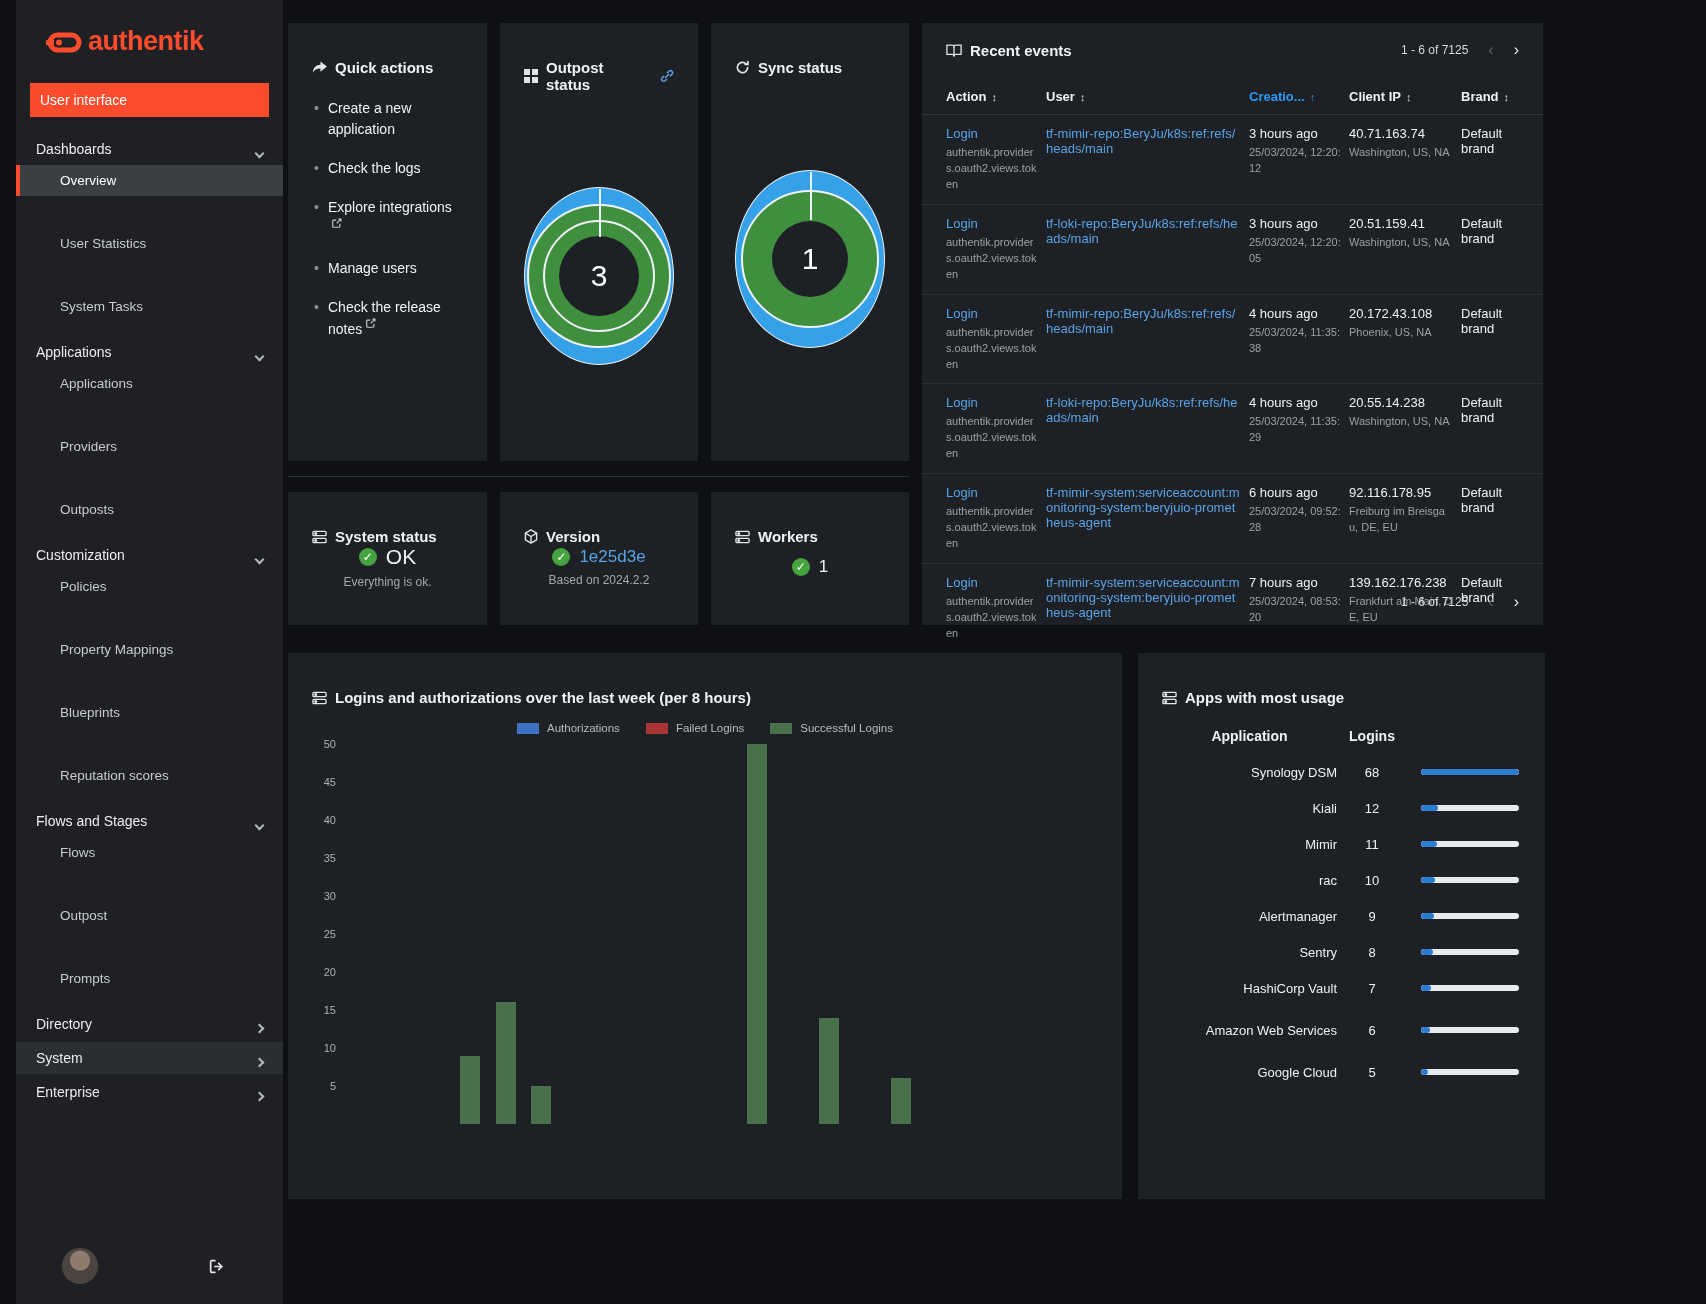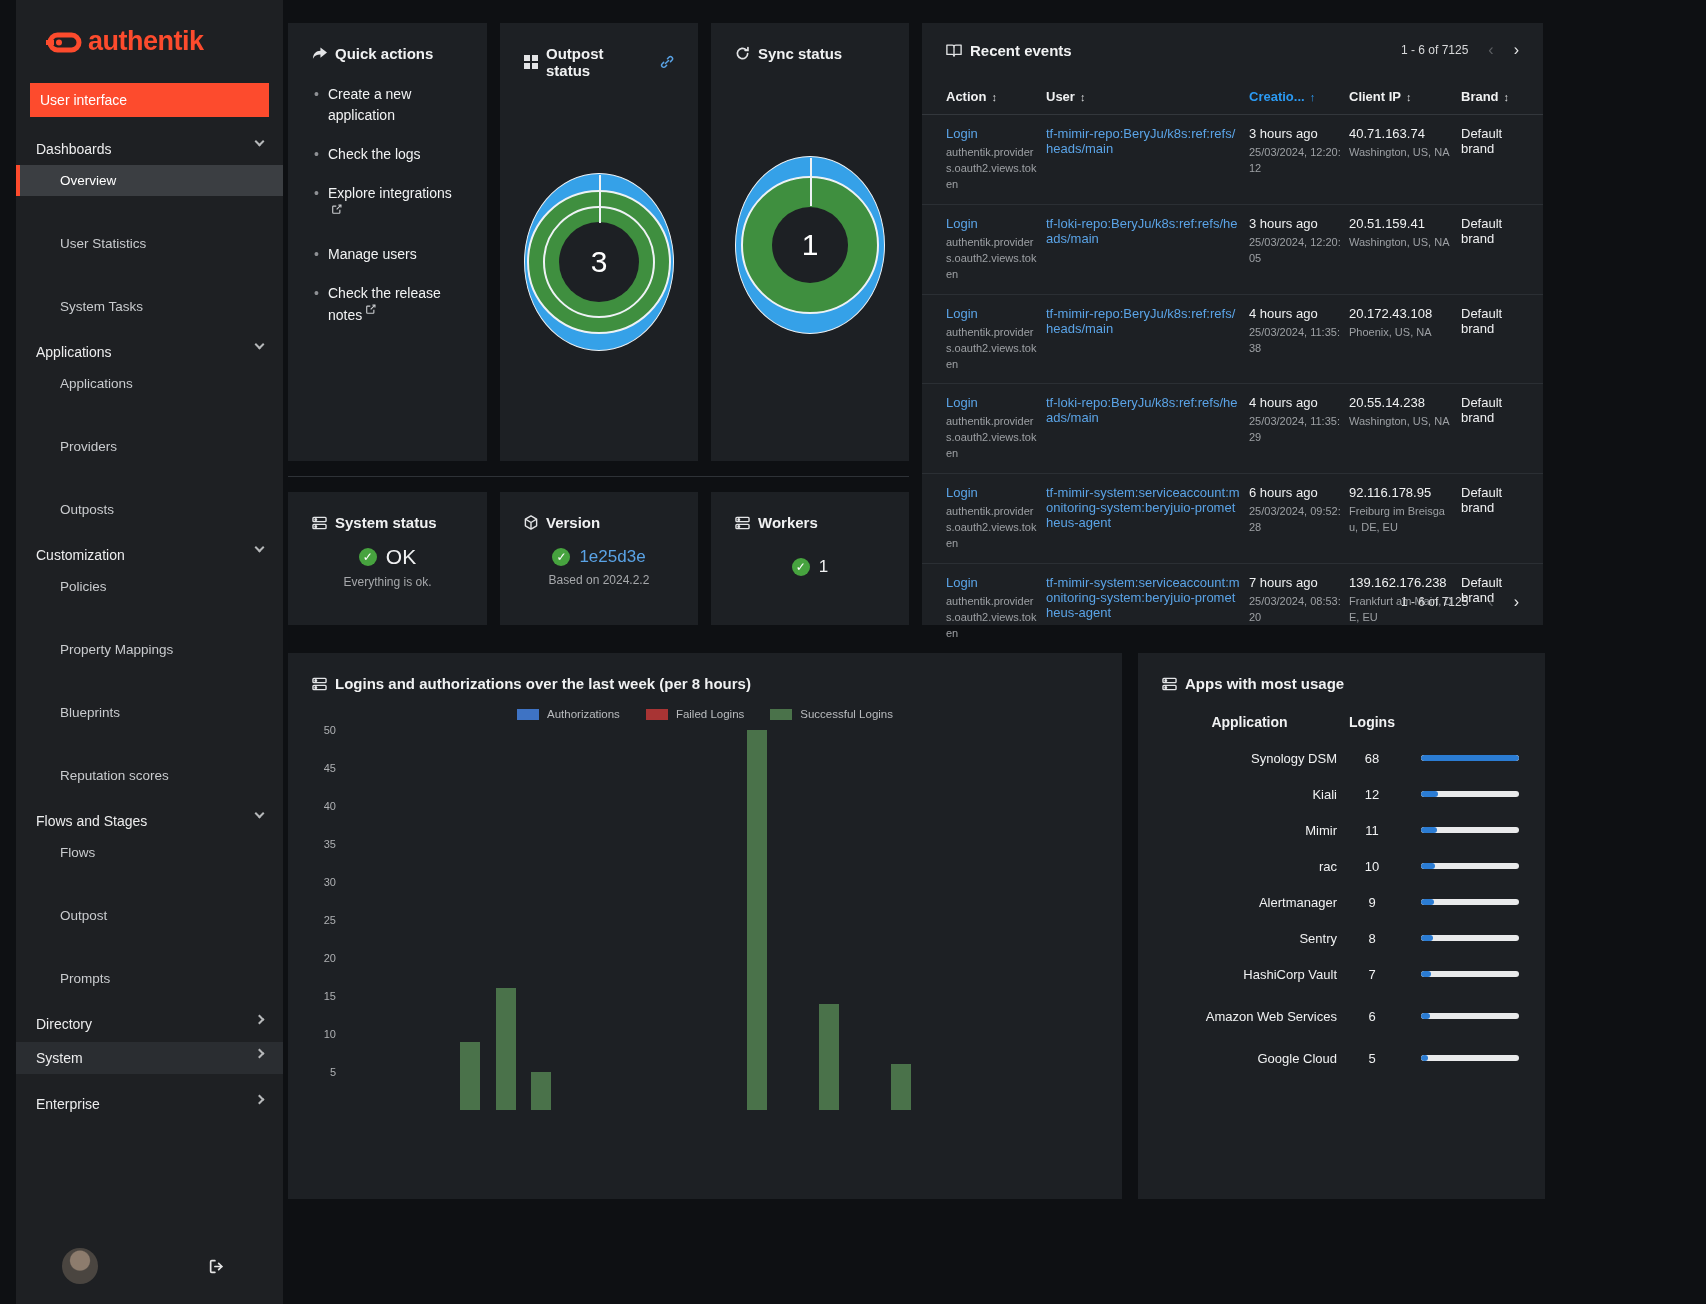--- a/index.html
+++ b/index.html
@@ -8,21 +8,21 @@
 
   
   .sidebar { position:fixed; left:16px; top:0; width:267px; height:1304px; background:#1e2023;
     display:flex; flex-direction:column; z-index:5; }
   .logo { display:flex; align-items:center; gap:6px; padding:26px 0 22px 30px; }
   .logo-text { color:#fd4b2d; font-size:27px; font-weight:700; letter-spacing:-0.5px; }
   .ui-btn { margin:4px 14px 16px 14px; background:#fd4b2d; color:#fff; font-size:14px;
     padding:9px 10px; cursor:pointer; }
   .nav { flex:0 1 auto; overflow:hidden; }
   .nav-section { margin-bottom:14px; }
-  .nav-head { display:flex; align-items:flex-start; justify-content:space-between;
+  .nav-head { display:flex; align-items:flex-end; justify-content:space-between;
     padding:8px 20px 8px 20px; font-size:14px; color:#ededee; cursor:pointer; }
   .nav-head.current { background:#2a2d31; }
   .nav-items { display:flex; flex-direction:column;gap:32px; }
   .nav-item { padding:8px 14px 8px 44px; font-size:13.5px; color:#c9cbce; cursor:pointer;
     text-decoration:none; display:block; }
   .nav-item.active { background:#3b3e42; color:#fff; border-left:4px solid #fd4b2d; padding-left:40px; }
   .chev { display:inline-block; width:7px; height:7px; border-right:2px solid #b6b8ba;
     border-bottom:2px solid #b6b8ba; }
   .chev.down { transform:rotate(45deg); margin-top:-3px; }
   .chev.right { transform:rotate(-45deg); }
@@ -41,21 +41,21 @@
   .hdr-title { font-size:21px; font-weight:700; }
   .hdr-sub { font-size:13px; color:#c0c2c5; margin-top:12px; }
   .hdr-icons { margin-left:auto; display:flex; align-items:center; gap:30px; margin-top:8px; }
   .code-icon { font-family:"DejaVu Sans Mono", monospace; font-size:15px; color:#d6d6d6; cursor:pointer; }
 
   
   .content { padding:23px 0 0 21px; }
   .grid { display:grid; grid-template-columns:199px 198px 198px 621px;
     grid-template-rows:438px 1px 133px; gap:15px 13px; width:1257px; }
   .card { background:#1d2024; }
-  .card-pad { padding:22px 24px; }
+  .card-pad { padding:36px 24px; }
   .card-title { display:flex; align-items:center; gap:8px; font-size:15px; font-weight:700; }
   .cicon { display:inline-flex; color:#e3e4e6; }
   .divider { grid-column:1/4; grid-row:2; background:#2e3237; height:1px; }
 
   
   .qa-list { list-style:none; margin-top:22px; }
   .qa-list li { position:relative; padding:0 0 18px 16px; font-size:14px; line-height:1.5; }
   .qa-list li::before { content:"•"; position:absolute; left:2px; color:#8e9094; }
   .qa-link { color:#f2f3f4; text-decoration:none; cursor:pointer; }
   .ext { display:inline-flex; margin-left:4px; vertical-align:super; }
@@ -190,21 +190,21 @@
         <a class="nav-item">Prompts</a>
       </div>
     </div>
 
     <div class="nav-section" style="margin-bottom:2px;">
       <div class="nav-head">
         <span>Directory</span>
         <span class="chev right"></span>
       </div>
     </div>
-    <div class="nav-section" style="margin-bottom:14px;">
+    <div class="nav-section" style="margin-bottom:2px;">
       <div class="nav-head current">
         <span>System</span>
         <span class="chev right"></span>
       </div>
     </div>
     <div class="nav-section" style="margin-bottom:2px;">
       <div class="nav-head">
         <span>Enterprise</span>
         <span class="chev right"></span>
       </div>

